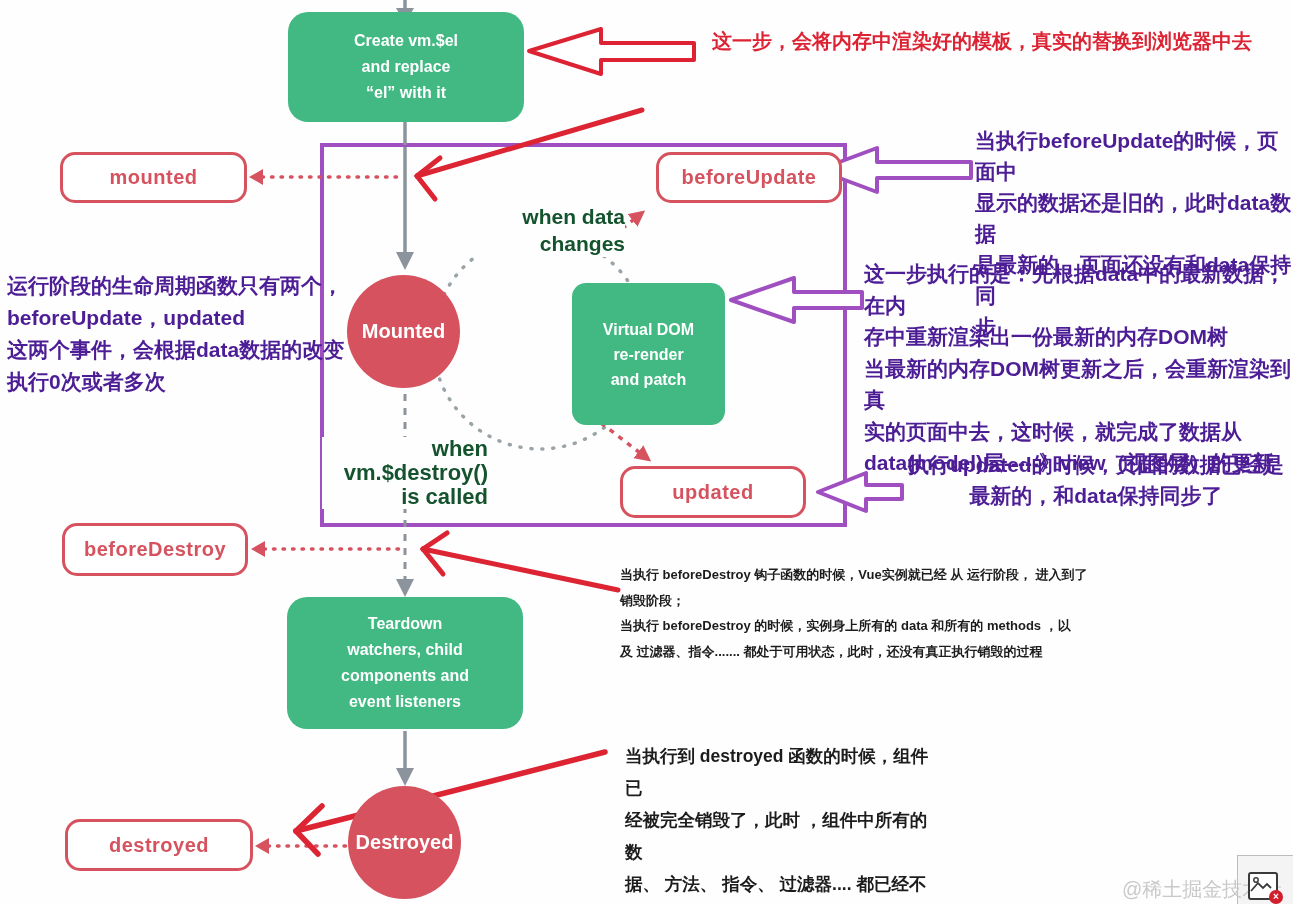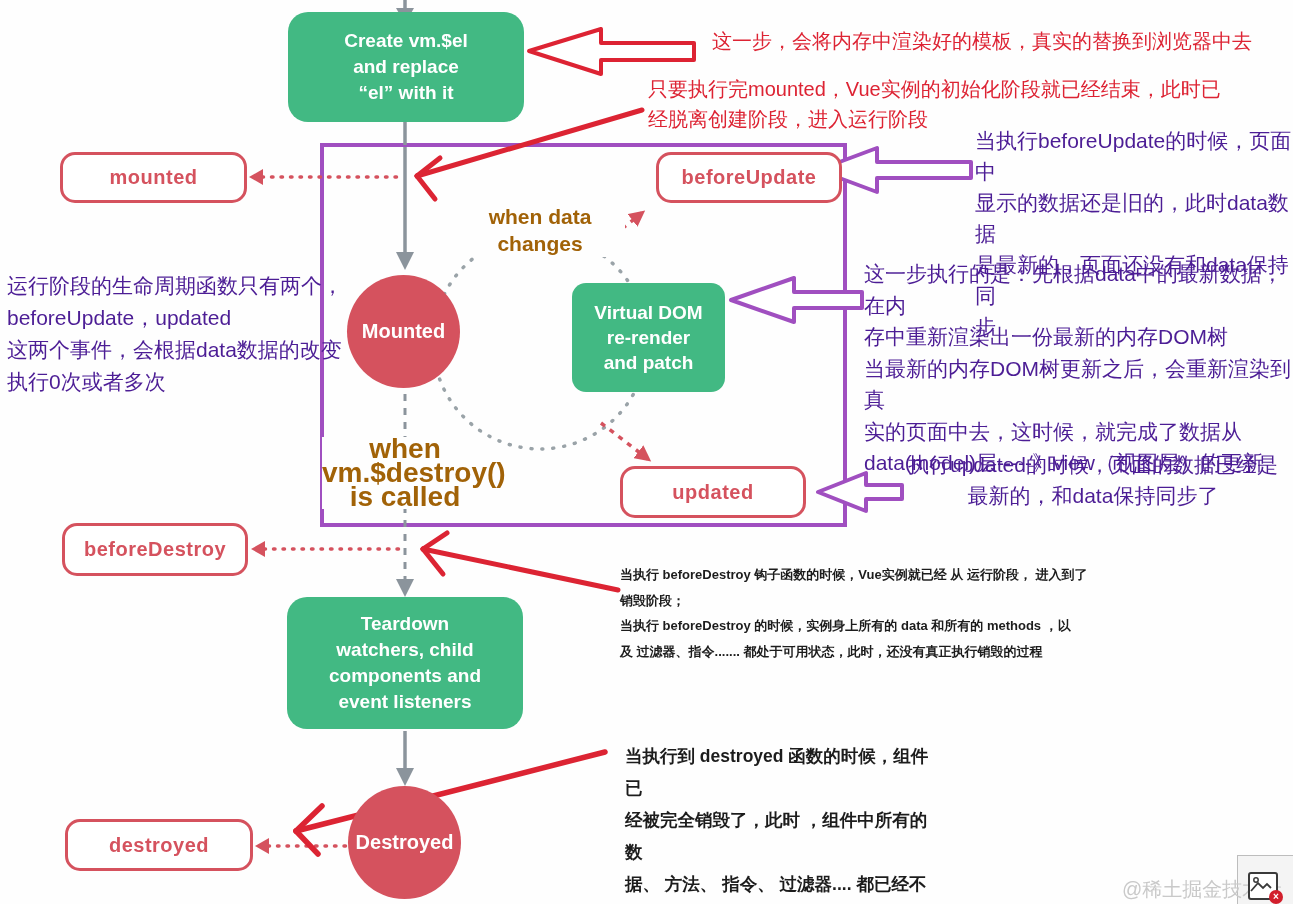--- a/index.html
+++ b/index.html
@@ -8,25 +8,25 @@
     font-family:"Liberation Sans",sans-serif;
   }
   .abs{position:absolute;}
   .pre{white-space:pre-line;}
   
   #purple-rect{left:320px;top:143px;width:519px;height:376px;border:4.5px solid #a04fc0;z-index:1;}
   
   #wires{left:0;top:0;width:1293px;height:904px;z-index:2;}
   
   .node{z-index:3;display:flex;align-items:center;justify-content:center;text-align:center;}
-  .gbox{background:#42b983;color:#fff;font-weight:bold;font-size:19px;line-height:26px;border-radius:20px;}
+  .gbox{background:#42b983;color:#fff;font-weight:bold;font-size:16px;line-height:26px;border-radius:20px;}
   .pill{background:#fff;border:3px solid #d5525e;border-radius:15px;color:#d5525e;font-weight:bold;font-size:20px;letter-spacing:.5px;}
   .circle{background:#d5525e;border-radius:50%;color:#fff;font-weight:bold;font-size:20px;}
-  .graylab{color:#a16207;font-weight:bold;z-index:3;text-align:center;background:#fefefe;}
-  .note{z-index:4;}
+  .graylab{color:#14532d;font-weight:bold;z-index:3;text-align:right;background:#fefefe;}
+  .note{z-index:4;font-weight:bold;}
   .note-red{color:#dd2333;font-size:20px;line-height:26px;}
   .note-purple{color:#4c1d95;font-size:21px;line-height:31px;}
   .note-black{color:#1c1c1c;font-weight:bold;}
   #watermark{color:#c9c9c9;font-size:20px;z-index:5;}
   #imgbox{left:1237px;top:855px;width:56px;height:49px;background:#f4f4f4;border:1px solid #bdbdbd;z-index:4;}
   #broken-img{left:1248px;top:872px;width:26px;height:24px;z-index:6;background:#fff;border:2px solid #3a3a3a;border-radius:3px;}
   #broken-img .badge{position:absolute;right:-7px;bottom:-6px;width:14px;height:14px;border-radius:50%;background:#d21f2c;color:#fff;font-size:10px;line-height:14px;text-align:center;font-weight:bold;}
 </style>
 </head>
 <body>
@@ -90,21 +90,21 @@
   <div class="abs node gbox pre" style="left:288px;top:12px;width:236px;height:110px;">Create vm.$el
 and replace
 “el” with it</div>
 
   <div class="abs node pill" style="left:60px;top:152px;width:181px;height:45px;">mounted</div>
 
   <div class="abs node pill" style="left:620px;top:152px;width:180px;height:45px;margin-left:36px;">beforeUpdate</div>
 
   <div class="abs node circle" style="left:347px;top:275px;width:113px;height:113px;">Mounted</div>
 
-  <div class="abs node gbox" style="left:572px;top:283px;width:153px;height:109px;border-radius:14px;line-height:25px;">
+  <div class="abs node gbox" style="left:572px;top:283px;width:153px;height:142px;border-radius:14px;line-height:25px;">
       <span class="pre">Virtual DOM
 re-render
 and patch</span>
     </div>
 
   <div class="abs node pill" style="left:620px;top:466px;width:180px;height:46px;">updated</div>
 
   <div class="abs node pill" style="left:62px;top:523px;width:180px;height:47px;">beforeDestroy</div>
 
   <div class="abs node gbox pre" style="left:287px;top:597px;width:236px;height:132px;line-height:26px;">Teardown
@@ -112,28 +112,26 @@
 components and
 event listeners</div>
 
   <div class="abs node circle" style="left:348px;top:786px;width:113px;height:113px;">Destroyed</div>
 
   <div class="abs node pill" style="left:65px;top:819px;width:182px;height:46px;">destroyed</div>
 
   <div class="abs graylab pre" style="left:455px;top:203px;width:170px;font-size:21px;line-height:27px;">when data
 changes</div>
 
-  <div class="abs graylab pre" style="left:322px;top:437px;width:166px;font-size:28px;line-height:24px;">when
+  <div class="abs graylab pre" style="left:322px;top:437px;width:166px;font-size:22px;line-height:24px;">when
 vm.$destroy()
 is called</div>
 
   <div class="abs note note-red" style="left:712px;top:28px;white-space:nowrap;">这一步，会将内存中渲染好的模板，真实的替换到浏览器中去</div>
 
-  <div class="abs note note-red pre" style="left:648px;top:74px;line-height:30px;">只要执行完mounted，Vue实例的初始化阶段就已经结束，此时已
-经脱离创建阶段，进入运行阶段</div>
 
   <div class="abs note note-purple pre" style="left:7px;top:270px;line-height:32px;">运行阶段的生命周期函数只有两个，
 beforeUpdate，updated
 这两个事件，会根据data数据的改变
 执行0次或者多次</div>
 
   <div class="abs note note-purple pre" style="left:975px;top:125px;line-height:31px;">当执行beforeUpdate的时候，页面中
 显示的数据还是旧的，此时data数据
 是最新的，页面还没有和data保持同
 步</div>

